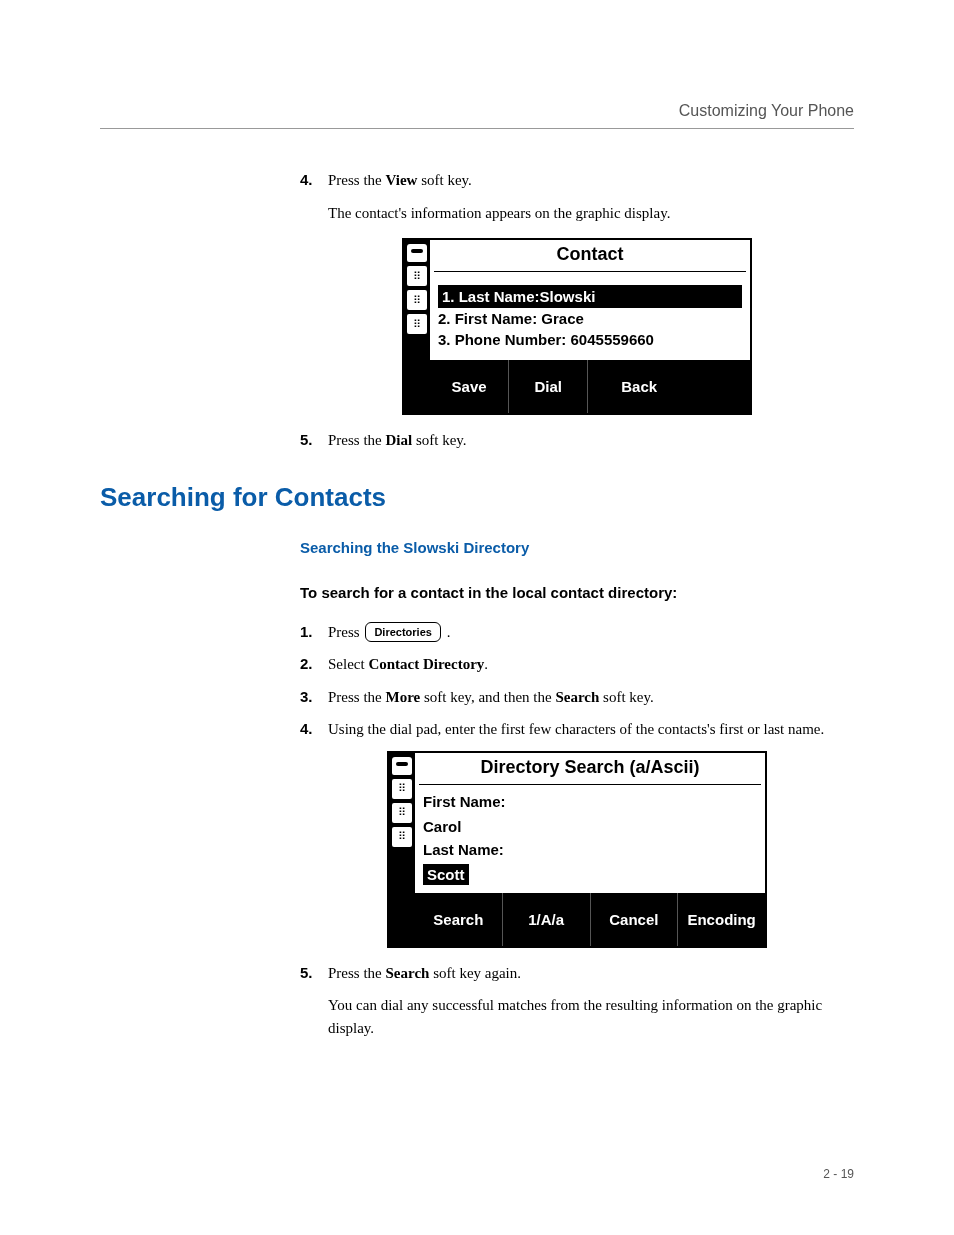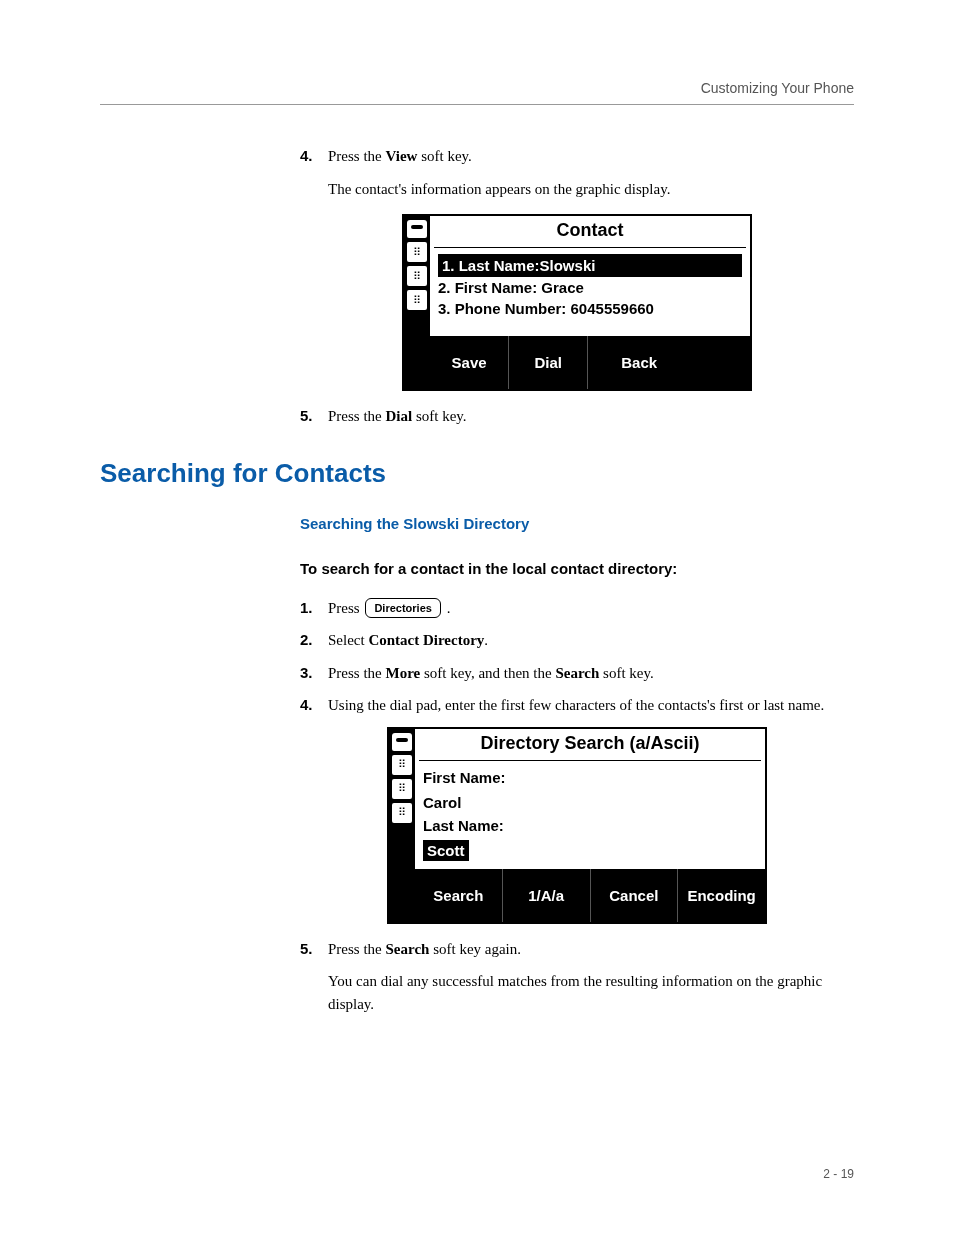--- a/index.html
+++ b/index.html
@@ -11,24 +11,25 @@
       width: 954px;
       height: 1235px;
       background: #fff;
       font-family: Georgia, 'Times New Roman', serif;
       color: #000;
       position: relative;
       padding: 80px 100px 60px 100px;
     }
     .header-right {
       text-align: right;
-      font-size: 14px;
+      font-size: 16px;
       font-family: Arial, sans-serif;
       color: #555;
       margin-bottom: 8px;
+      margin-top: 22px;
     }
     .header-rule {
       border-top: 1px solid #999;
       margin-bottom: 40px;
     }
     .body-col {
       margin-left: 200px;
     }
     .ol-item {
       display: flex;
@@ -127,20 +128,21 @@
       font-size: 15px;
       font-weight: bold;
       line-height: 1.4;
     }
     .ps-row-sel {
       background: #000;
       color: #fff;
       padding: 1px 4px;
       display: inline-block;
       width: 100%;
+      margin-top: 7px;
     }
     .ps-input-row {
       display: flex;
       align-items: baseline;
       gap: 4px;
       margin-bottom: 2px;
       flex-direction: column;
     }
     .ps-input-val {
       font-weight: bold;

